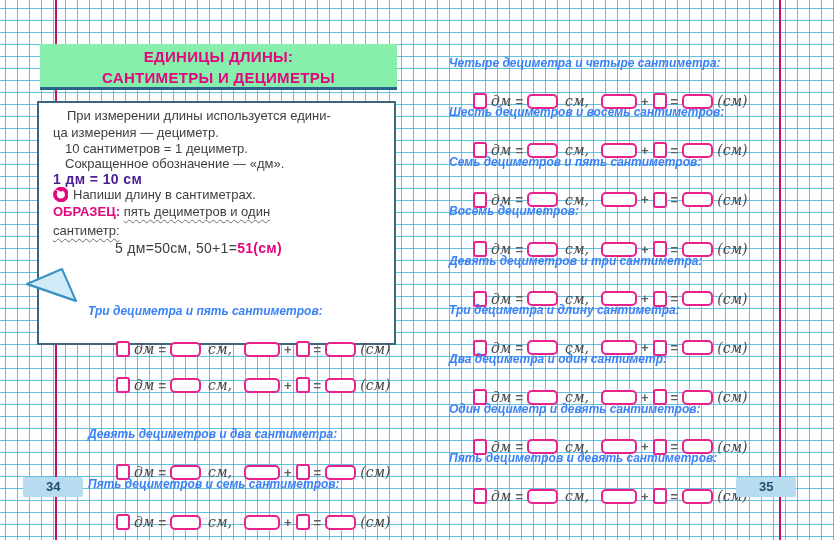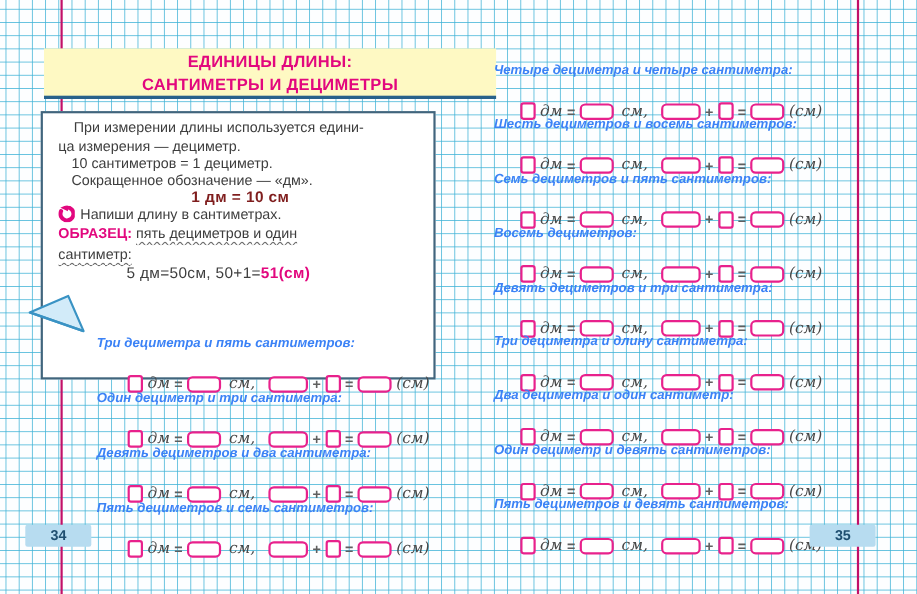--- a/index.html
+++ b/index.html
@@ -13,35 +13,35 @@
       linear-gradient(to right, rgba(62,178,214,0.8) 1px, transparent 1px),
       linear-gradient(to bottom, rgba(62,178,214,0.8) 1px, transparent 1px);
     background-size:12px 12px;
     background-position:5px 8px;
   }
   .margin-line{position:absolute;top:0;bottom:0;width:2px;background:#c21068;z-index:1;}
   .margin-left{left:55px;}
   .margin-right{left:779px;}
 
   .header-box{
-    position:absolute;left:40px;top:44px;width:411px;height:46px;z-index:2;
-    background:#fef9c3;border-bottom:3px solid #29628b;box-sizing:border-box;
+    position:absolute;left:40px;top:44px;width:357px;height:46px;z-index:2;
+    background:#86efac;border-bottom:3px solid #29628b;box-sizing:border-box;
     text-align:center;color:#e2077e;font-weight:bold;font-size:15px;line-height:21px;
     padding-top:2px;letter-spacing:0.3px;
   }
   .info-box{
     position:absolute;left:37px;top:101px;width:359px;height:244px;z-index:2;
     background:#ffffff;border:2px solid #41657d;box-sizing:border-box;
     padding:4px 10px 0 14px;color:#3e3e3e;font-size:13px;
   }
   .info-box p{margin:0;}
   .para{line-height:17px;text-indent:14px;margin-top:3px;}
   .fact{margin-top:8px;padding-left:12px;}
   .abbr{margin-top:8px;padding-left:12px;}
-  .formula{margin-top:7px;text-align:center;color:#7f1d1d;font-weight:bold;font-size:14px;letter-spacing:0.4px;}
+  .formula{margin-top:7px;color:#4c1d95;font-weight:bold;font-size:14px;letter-spacing:0.4px;}
   .task{margin-top:7px;display:flex;align-items:center;gap:5px;}
   .task-arrow{flex:0 0 auto;}
   .sample{margin-top:5px;line-height:19px;}
   .obrazec{color:#e2077e;font-weight:bold;}
   .wavy{text-decoration:underline wavy #6d6d6d 1px;text-underline-offset:3px;}
   .solution{margin-top:5px;padding-left:62px;font-size:14px;letter-spacing:0.3px;}
   .solution .ans{color:#e2077e;font-weight:bold;}
 
   .fold{position:absolute;left:25px;top:265px;z-index:3;}
 
@@ -114,21 +114,20 @@
       <span class="rect wide"></span>
       <span class="op">+</span>
       <span class="sq"></span>
       <span class="op">=</span>
       <span class="rect"></span>
       <span class="script">(см)</span>
     </div>
   </div>
 
   <div class="exercise">
-    <div class="ex-label">Один дециметр и три сантиметра:</div>
     <div class="eq">
       <span class="sq"></span>
       <span class="script">дм</span>
       <span class="op">=</span>
       <span class="rect"></span>
       <span class="script cmgap">см,</span>
       <span class="rect wide"></span>
       <span class="op">+</span>
       <span class="sq"></span>
       <span class="op">=</span>

